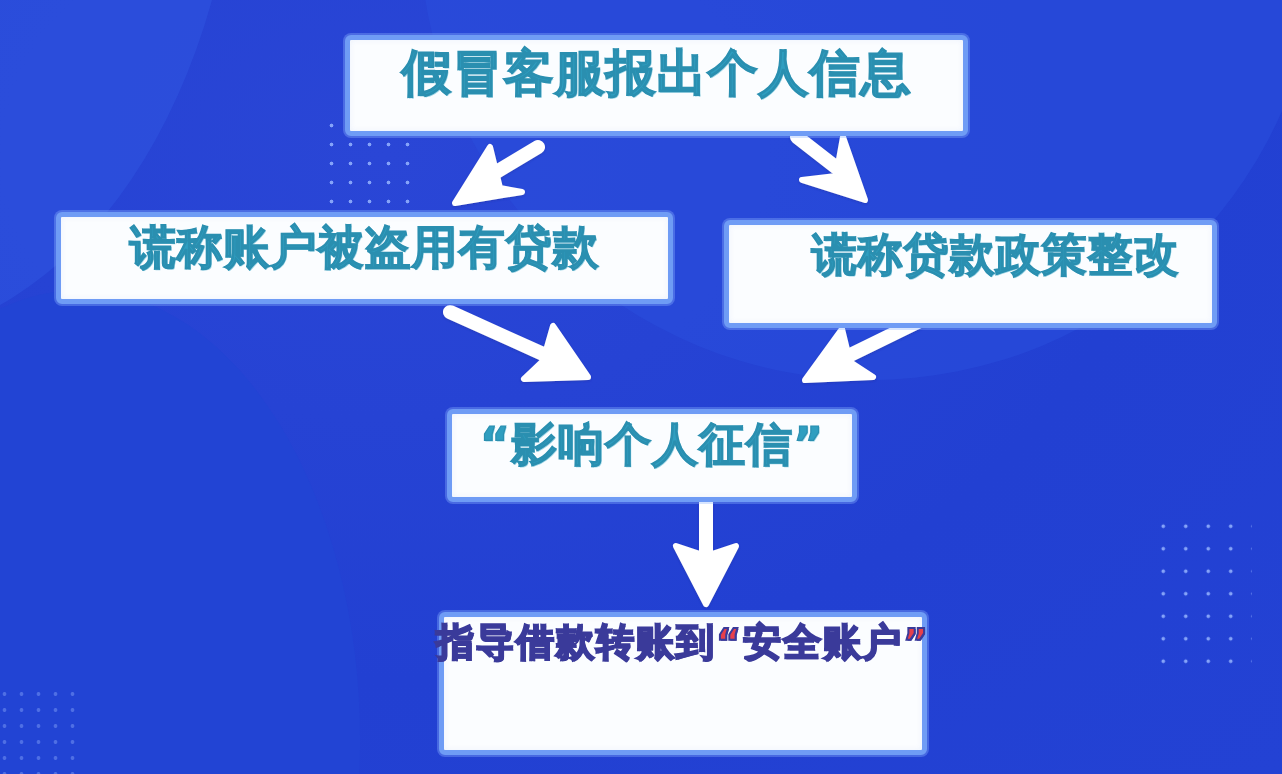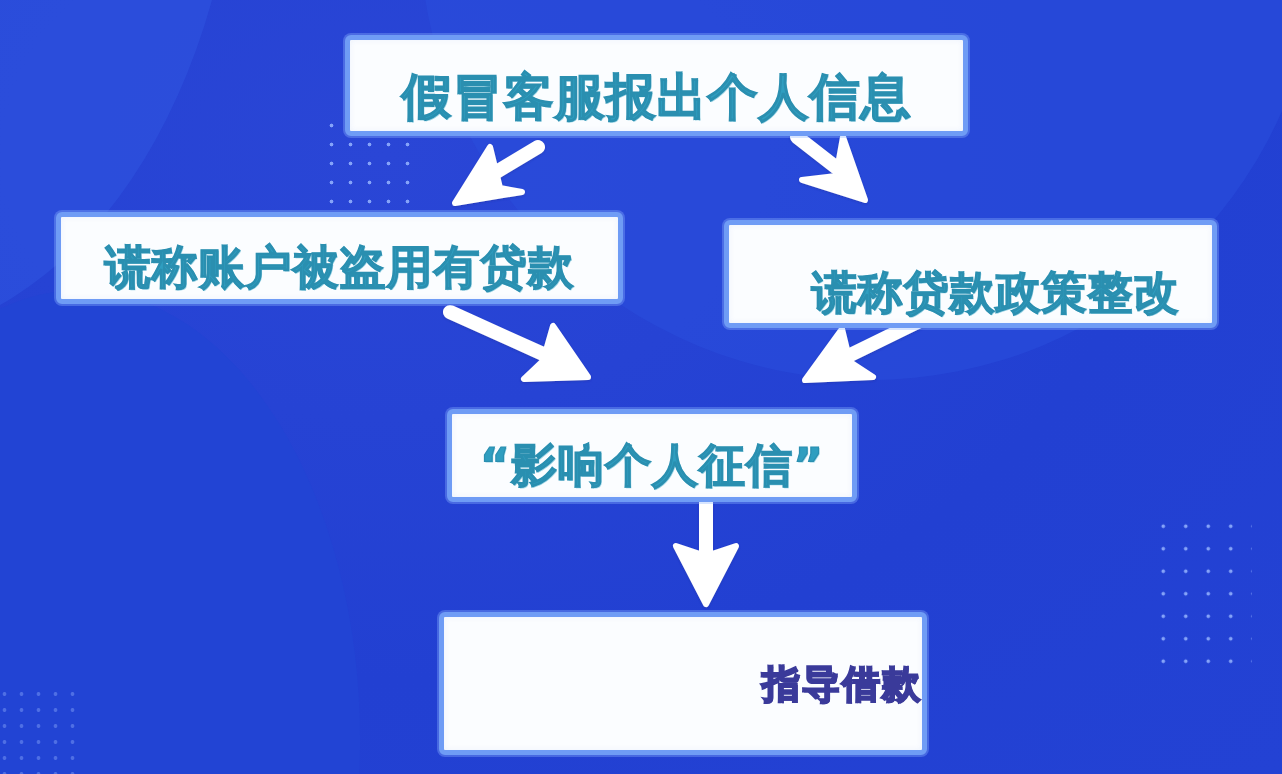--- a/index.html
+++ b/index.html
@@ -25,37 +25,37 @@
     .dots.d1 { left: 322px; top: 116px; width: 95px; height: 95px; }
     .dots.d2 { left: 1152px; top: 515px; width: 100px; height: 160px; background-size: 22.5px 22.5px; }
     .dots.d3 { left: -4px; top: 686px; width: 80px; height: 90px; opacity: .45; background-size: 17px 16px; }
 
     .box {
       position: absolute; box-sizing: border-box;
       background: #fbfdff;
       border: 5px solid #6f9cf5;
       border-radius: 6px;
       box-shadow: 0 0 0 2px rgba(140,180,255,0.35), inset 0 0 6px rgba(0,60,200,0.06);
-      display: flex; align-items: flex-end; justify-content: center;
+      display: flex; align-items: flex-start; justify-content: center;
     }
     .label {
       font-weight: 900; color: #2f9ec0; letter-spacing: 1px;
       -webkit-text-stroke: 1.2px #2a8fb0;
       text-shadow: 1px 1px 0 #9ad3e4;
       white-space: nowrap;
     }
     #box-top { left: 345px; top: 35px; width: 623px; height: 101px; }
     #box-top .label { font-size: 50px; }
-    #box-left { left: 56px; top: 212px; width: 567px; height: 92px; }
+    #box-left { left: 56px; top: 212px; width: 617px; height: 92px; }
     #box-left .label { font-size: 46px; }
     #box-right { left: 724px; top: 220px; width: 493px; height: 108px; }
     #box-right .label { font-size: 45px; padding-left: 50px; }
     #box-mid { left: 447px; top: 409px; width: 410px; height: 93px; }
     #box-mid .label { font-size: 46px; }
-    #box-bottom { left: 439px; top: 612px; width: 488px; height: 143px; flex-direction: column; }
+    #box-bottom { left: 439px; top: 612px; width: 488px; height: 143px; flex-direction: row; }
     .warn {
       font-weight: 900; font-size: 38px; line-height: 50px; color: #e8404a;
       -webkit-text-stroke: 2px #3a3a9a; letter-spacing: 2px;
       text-shadow: 1px 1px 0 #3a3a9a;
       white-space: nowrap;
     }
     .arrow { position: absolute; }
   </style>
 </head>
 <body>
@@ -116,13 +116,14 @@
 <div class="box" id="box-right">
   <span class="label">谎称贷款政策整改</span>
 </div>
 
 <div class="box" id="box-mid">
   <span class="label">“影响个人征信”</span>
 </div>
 
 <div class="box" id="box-bottom">
   <span class="warn">指导借款</span>
+  <span class="warn">转账到“安全账户”</span>
 </div>
 
 </body></html>

